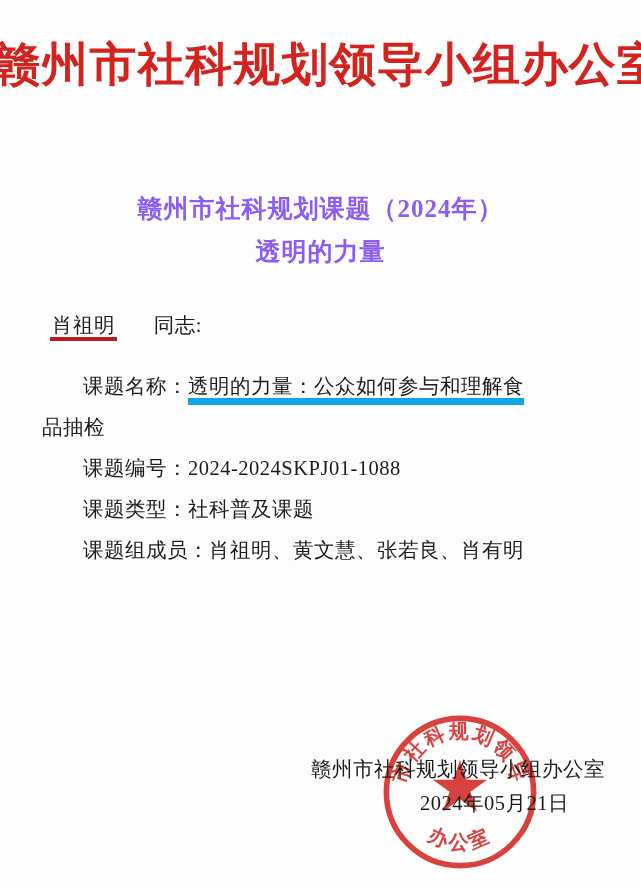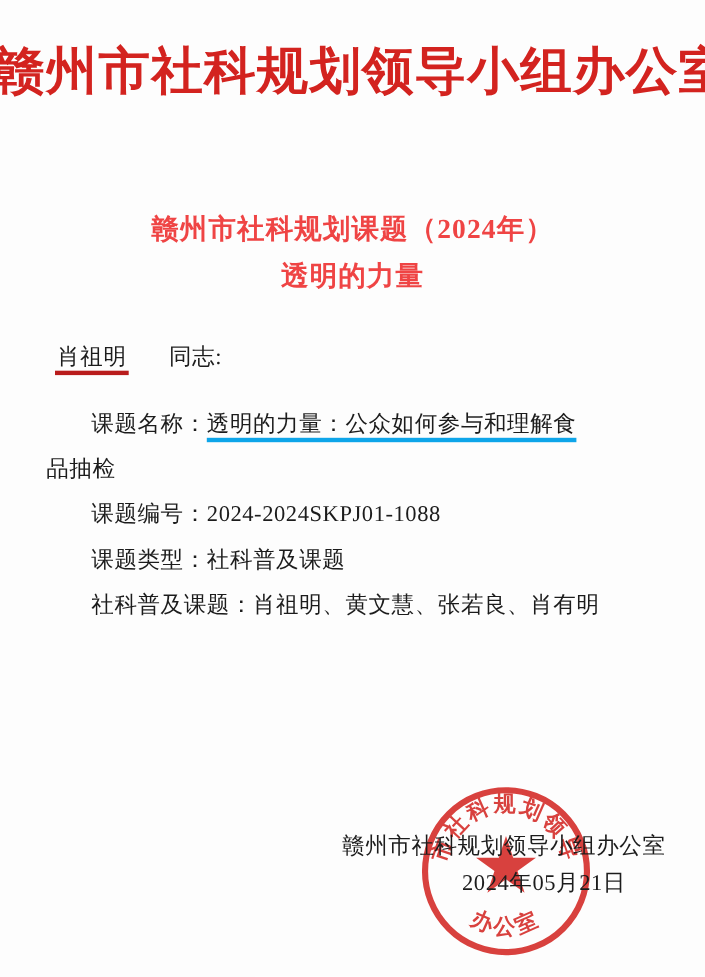--- a/index.html
+++ b/index.html
@@ -40,21 +40,21 @@
     transform: scaleX(1.02);
   }
 
   
   .doc-title {
     position: absolute;
     top: 188px;
     left: 0;
     width: 641px;
     text-align: center;
-    color: #ef4444;
+    color: #8b5cf6;
     font-size: 25px;
     font-weight: bold;
     line-height: 1.7;
     letter-spacing: 1px;
   }
   .doc-title .line2 {
     display: block;
   }
 
   
@@ -84,21 +84,21 @@
   p.para {
     margin: 0;
     text-indent: 41px;
   }
 
   .field {
     margin: 0;
     text-indent: 41px;
   }
   .field .value-underline {
-    border-bottom: 4px solid #0ea5e9;
+    border-bottom: 7px solid #0ea5e9;
     padding-bottom: 1px;
   }
   .field-cont {
     margin: 0;
     text-indent: 0;
   }
 
   .sp-sm { height: 6px; }
 
   
@@ -160,21 +160,21 @@
 
     <div class="field">
       <span>课题编号：</span><span>2024-2024SKPJ01-1088</span>
     </div>
 
     <div class="field">
       <span>课题类型：</span><span>社科普及课题</span>
     </div>
 
     <div class="field">
-      <span>社科普及课题：</span><span>肖祖明、黄文慧、张若良、肖有明</span>
+      <span>课题组成员：</span><span>肖祖明、黄文慧、张若良、肖有明</span>
     </div>
 
   </div>
 
   <svg class="seal" viewBox="0 0 200 200" aria-hidden="true">
     <circle cx="100" cy="100" r="92" fill="none" stroke="#d3231f" stroke-width="7"></circle>
     <path id="sealArcTop" d="M 100,100 m -68,0 a 68,68 0 1 1 136,0" fill="none" stroke="none"></path>
     <text font-family="'DejaVu Serif','Liberation Serif',serif" font-size="25" font-weight="bold" fill="#d3231f" letter-spacing="3">
       <textPath href="#sealArcTop" startOffset="50%" text-anchor="middle">赣州市社科规划领导小组</textPath>
     </text>

